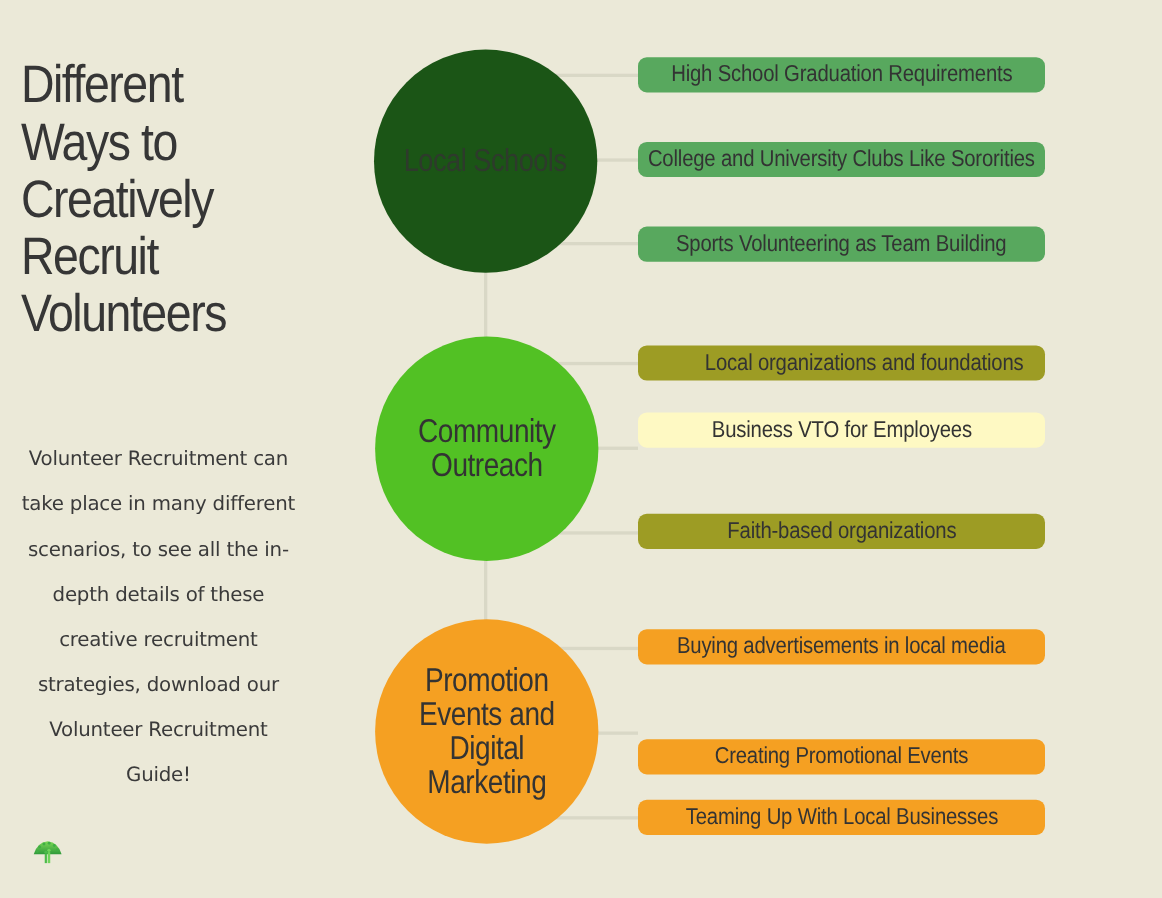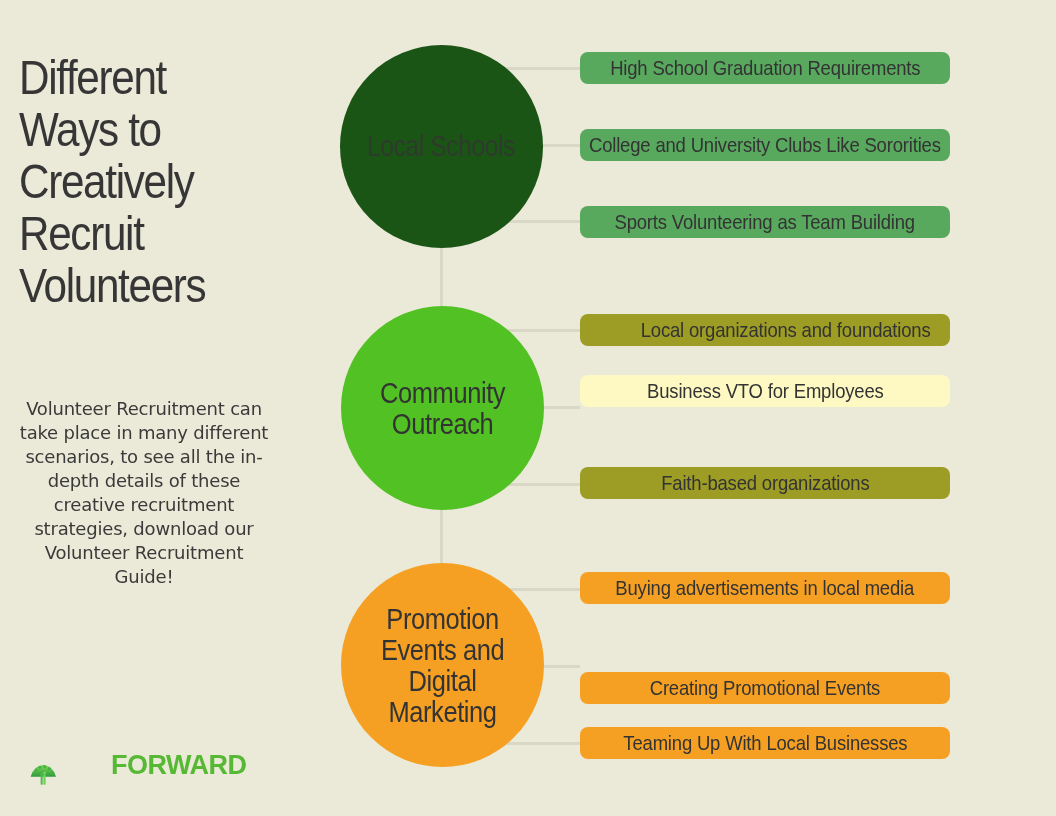--- a/index.html
+++ b/index.html
@@ -14,21 +14,21 @@
     position:absolute; left:19px; top:52px; width:300px;
     font-family:"Liberation Sans", sans-serif;
     font-size:48px; line-height:52px; letter-spacing:-1.5px;
     color:#363636; font-weight:normal;
     transform:scaleX(0.88); transform-origin:left top;
   }
   .title div { white-space:nowrap; }
   .description {
     position:absolute; left:16px; top:397px; width:256px;
     font-family:"DejaVu Sans", sans-serif;
-    font-size:18px; line-height:24px; text-align:center; color:#3a3a3a;
+    font-size:18px; line-height:41px; text-align:center; color:#3a3a3a;
     letter-spacing:-0.2px;
   }
   .connector-v {
     position:absolute; left:440px; width:3px; background:#d9d8c6;
   }
   .connector-h {
     position:absolute; height:3px; background:#d9d8c6;
   }
   .circle {
     position:absolute; border-radius:50%;
@@ -151,14 +151,13 @@
     <circle cx="58" cy="16" r="4"></circle>
       <circle cx="66" cy="28" r="4"></circle>
       <circle cx="12" cy="32" r="4"></circle>
   </g>
   <rect x="32" y="38" width="6" height="26" fill="#4cbb4a"></rect>
   <rect x="40" y="34" width="7" height="30" fill="#6fd45a"></rect>
   <circle cx="35" cy="34" r="4" fill="#4cbb4a"></circle>
   <circle cx="43.5" cy="29" r="4.5" fill="#6fd45a"></circle>
 </svg>
 <div class="logo-text">
-  <div class="l2">FORWARD</div>
 </div>
 
 </body></html>

